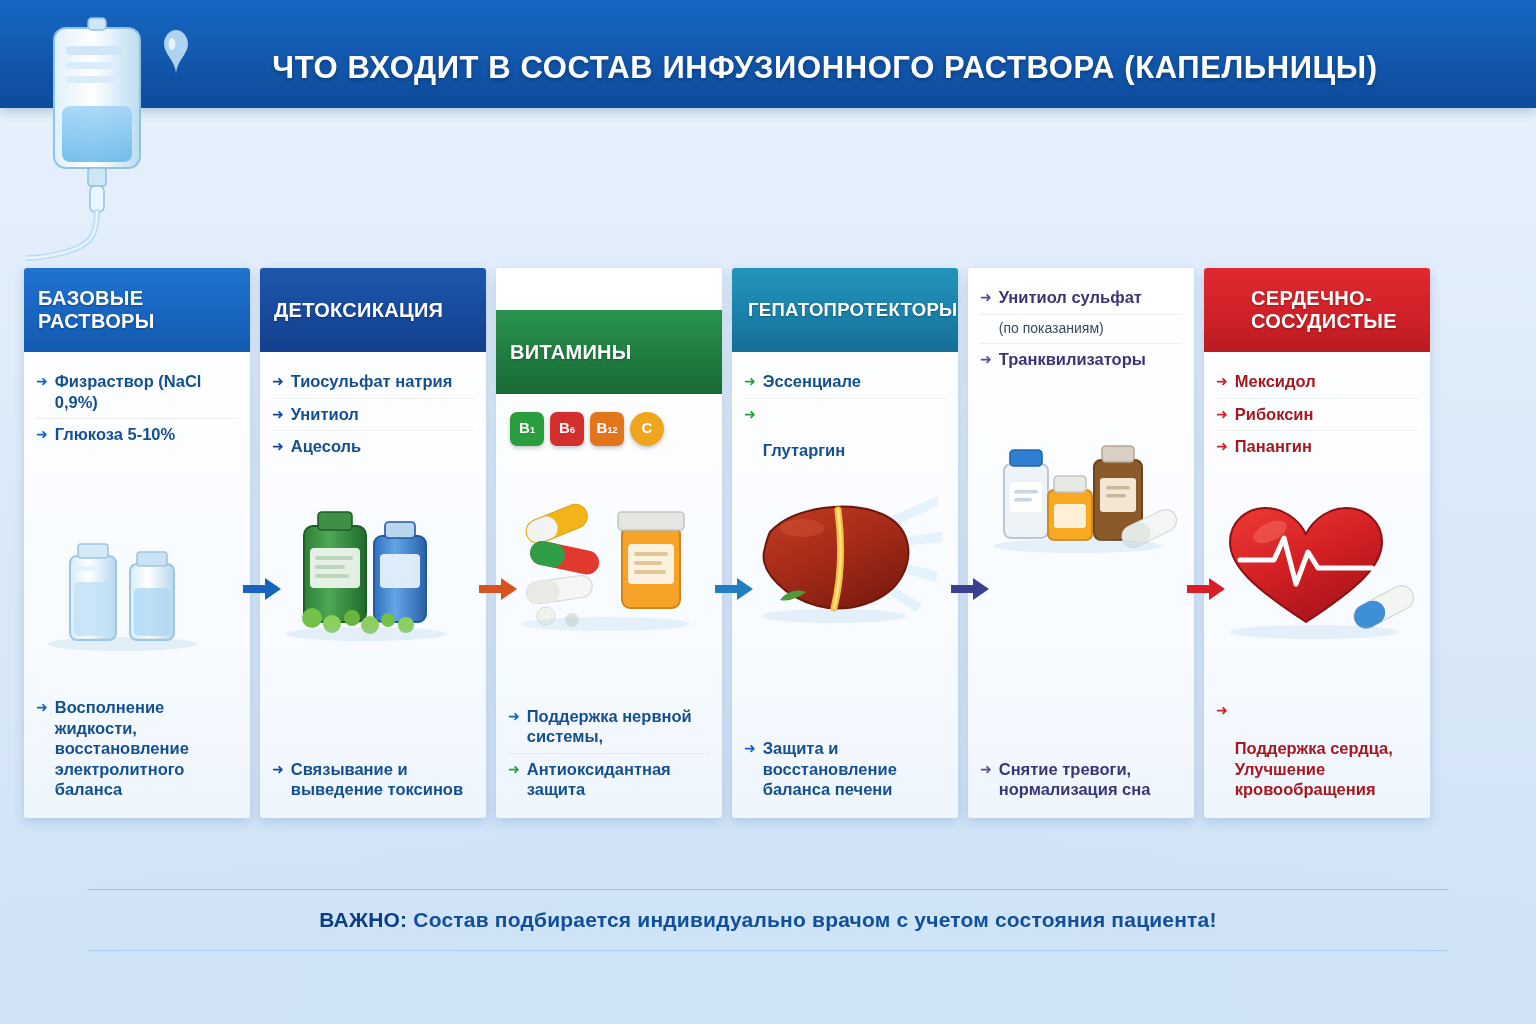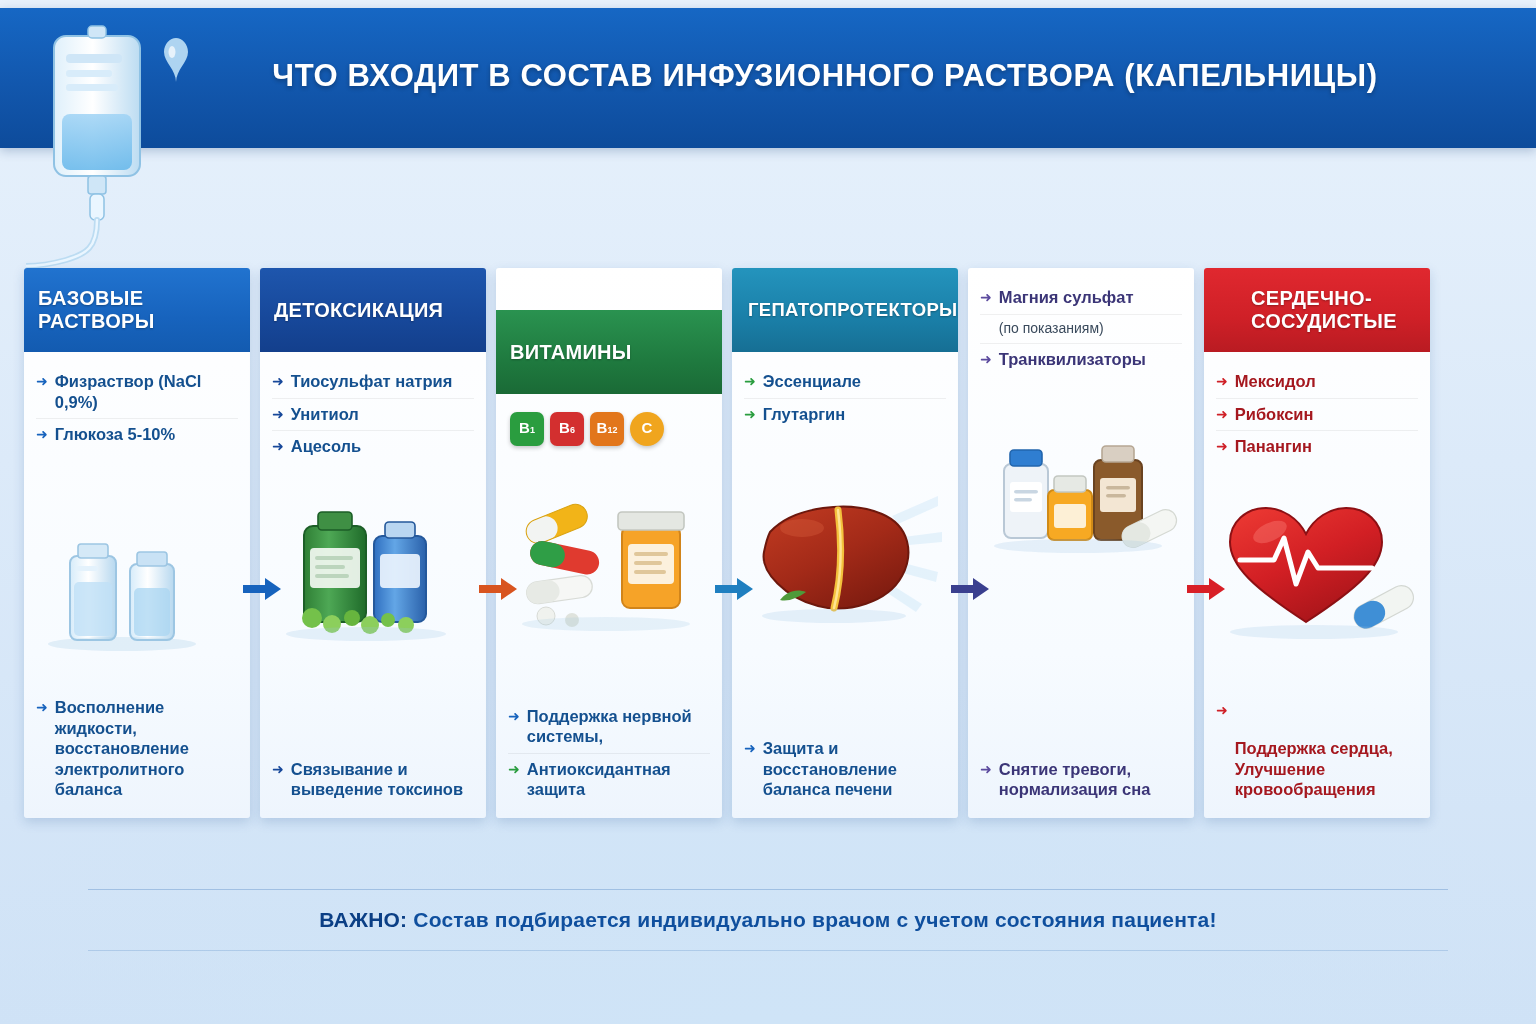--- a/index.html
+++ b/index.html
@@ -19,23 +19,23 @@
     width: 1536px;
     height: 1024px;
     background:
       radial-gradient(ellipse 1200px 500px at 50% 100%, #cfe4f7 0%, rgba(207,228,247,0) 70%),
       linear-gradient(180deg, #e8f2fc 0%, #dceaf9 45%, #cfe2f6 100%);
   }
 
   
   .header {
     position: absolute;
-    left: 0; top: 8px;
+    left: 0; top: 0;
     width: 1536px;
-    height: 140px;
+    height: 108px;
     background: linear-gradient(180deg, #1667c4 0%, #1257ad 55%, #0d4b9b 100%);
     box-shadow: 0 3px 10px rgba(10,50,110,0.25);
   }
   .header-title {
     position: absolute;
     left: 200px;
     top: 0;
     width: 1270px;
     height: 136px;
     display: flex;
@@ -423,21 +423,21 @@
     <div class="col">
       <div class="col-head" style="background:linear-gradient(180deg,#2494bd 0%,#1a7fa8 60%,#166f94 100%); font-size:18.5px;padding-left:16px;">ГЕПАТОПРОТЕКТОРЫ</div>
       <div class="col-body">
         <div class="bullet-list">
           <div class="bullet">
             <span class="arrow" style="color:#2a9d3f;">➜</span>
             <span class="txt" style="color:#14508f;">Эссенциале</span>
           </div>
           <div class="bullet">
             <span class="arrow" style="color:#2a9d3f;">➜</span>
-            <span class="txt" style="color:#14508f;">Глутаргин</span>
+            <span class="txt" style="color:#14508f;margin-top:36px;">Глутаргин</span>
           </div>
         </div>
         <div class="illus" style="top:128px; height:160px;">
           <svg width="204" height="160" viewBox="0 0 204 160">
             <defs>
               <linearGradient id="liverG" x1="0" y1="0" x2="0.7" y2="1">
                 <stop offset="0%" stop-color="#c33c22"></stop>
                   <stop offset="55%" stop-color="#a32a18"></stop>
                   <stop offset="100%" stop-color="#7e1c10"></stop>
               </linearGradient>
@@ -463,21 +463,21 @@
           </div>
         </div>
       </div>
     </div>
 
     <div class="col">
       <div class="col-body">
         <div class="bullet-list">
           <div class="bullet">
             <span class="arrow" style="color:#5b4a9e;">➜</span>
-            <span class="txt" style="color:#3b3577;">Магния сульфат</span>
+            <span class="txt" style="color:#3b3577;">Унитиол сульфат</span>
           </div>
           <div class="bullet note">
             <span class="arrow" style="color:transparent;">➜</span>
             <span class="txt">(по показаниям)</span>
           </div>
           <div class="bullet">
             <span class="arrow" style="color:#5b4a9e;">➜</span>
             <span class="txt" style="color:#3b3577;">Транквилизаторы</span>
           </div>
         </div>

